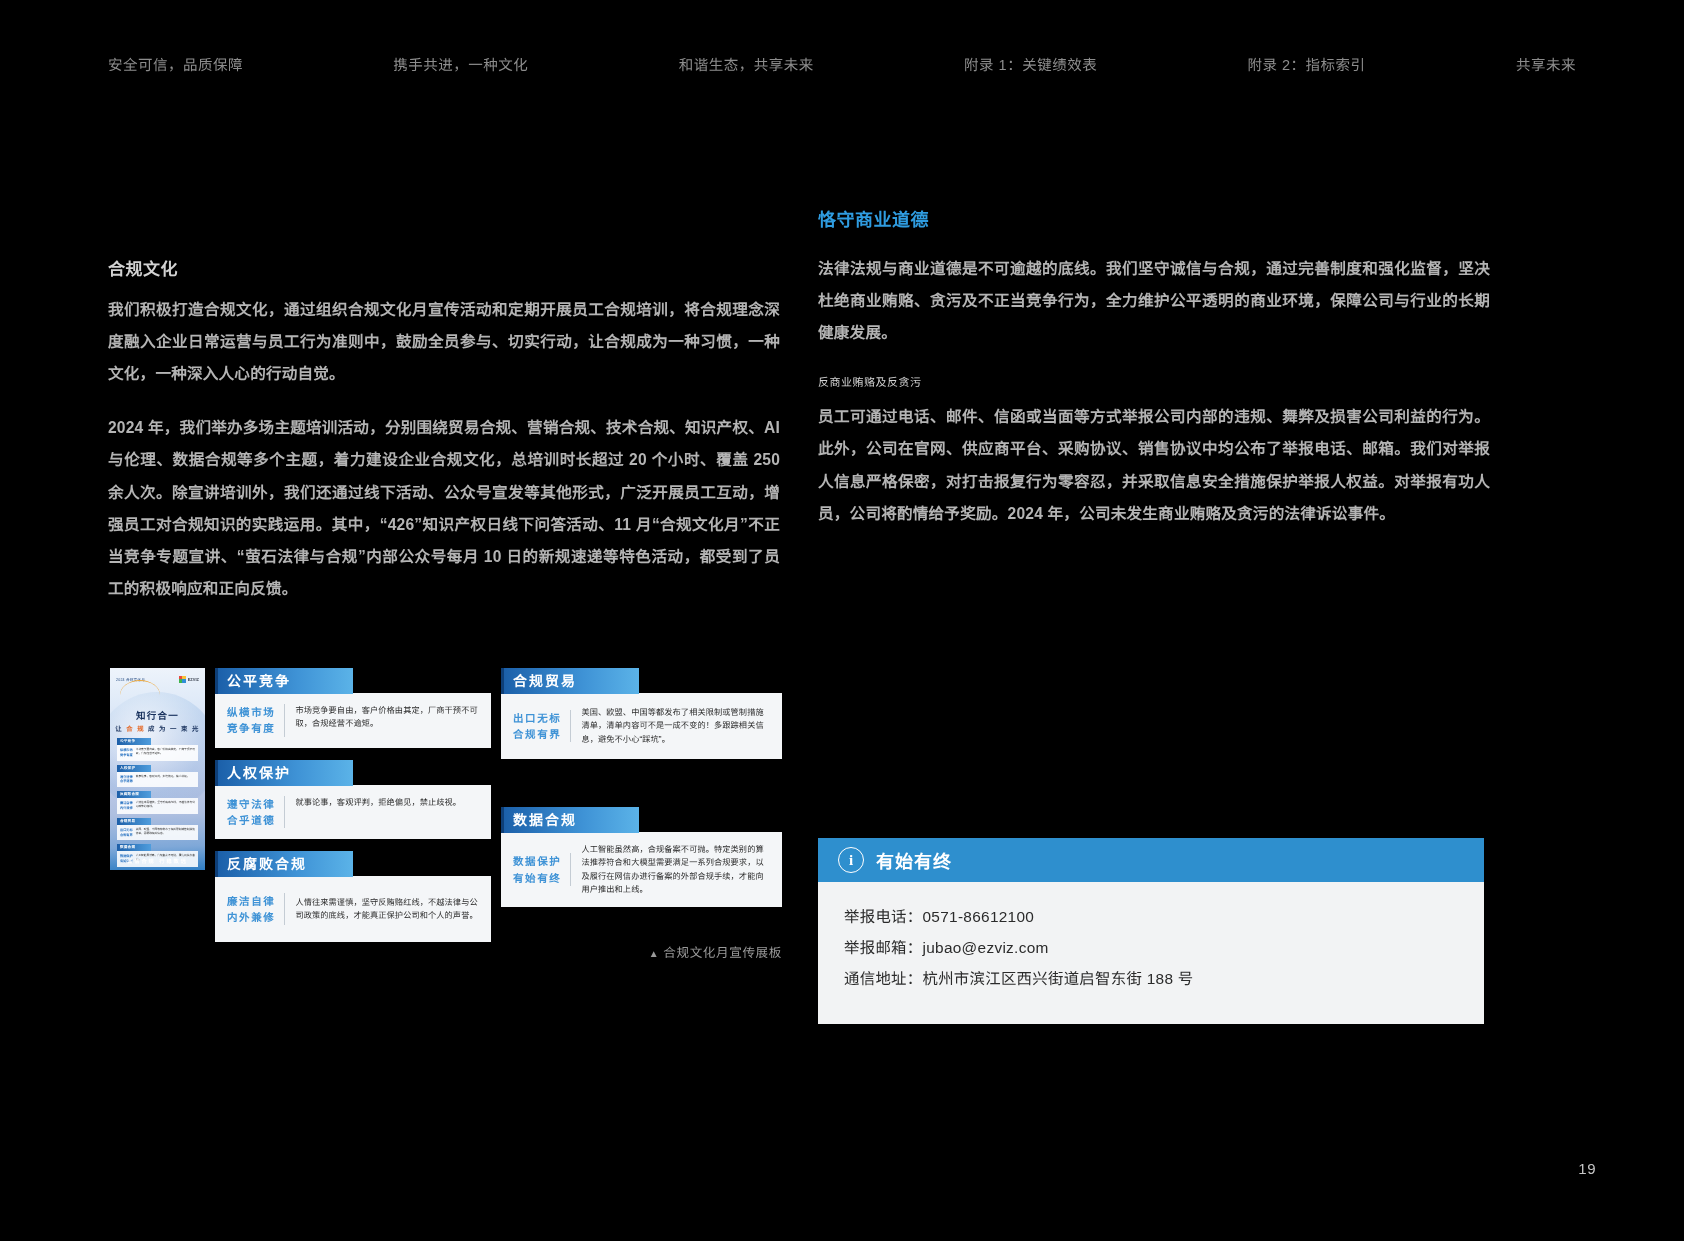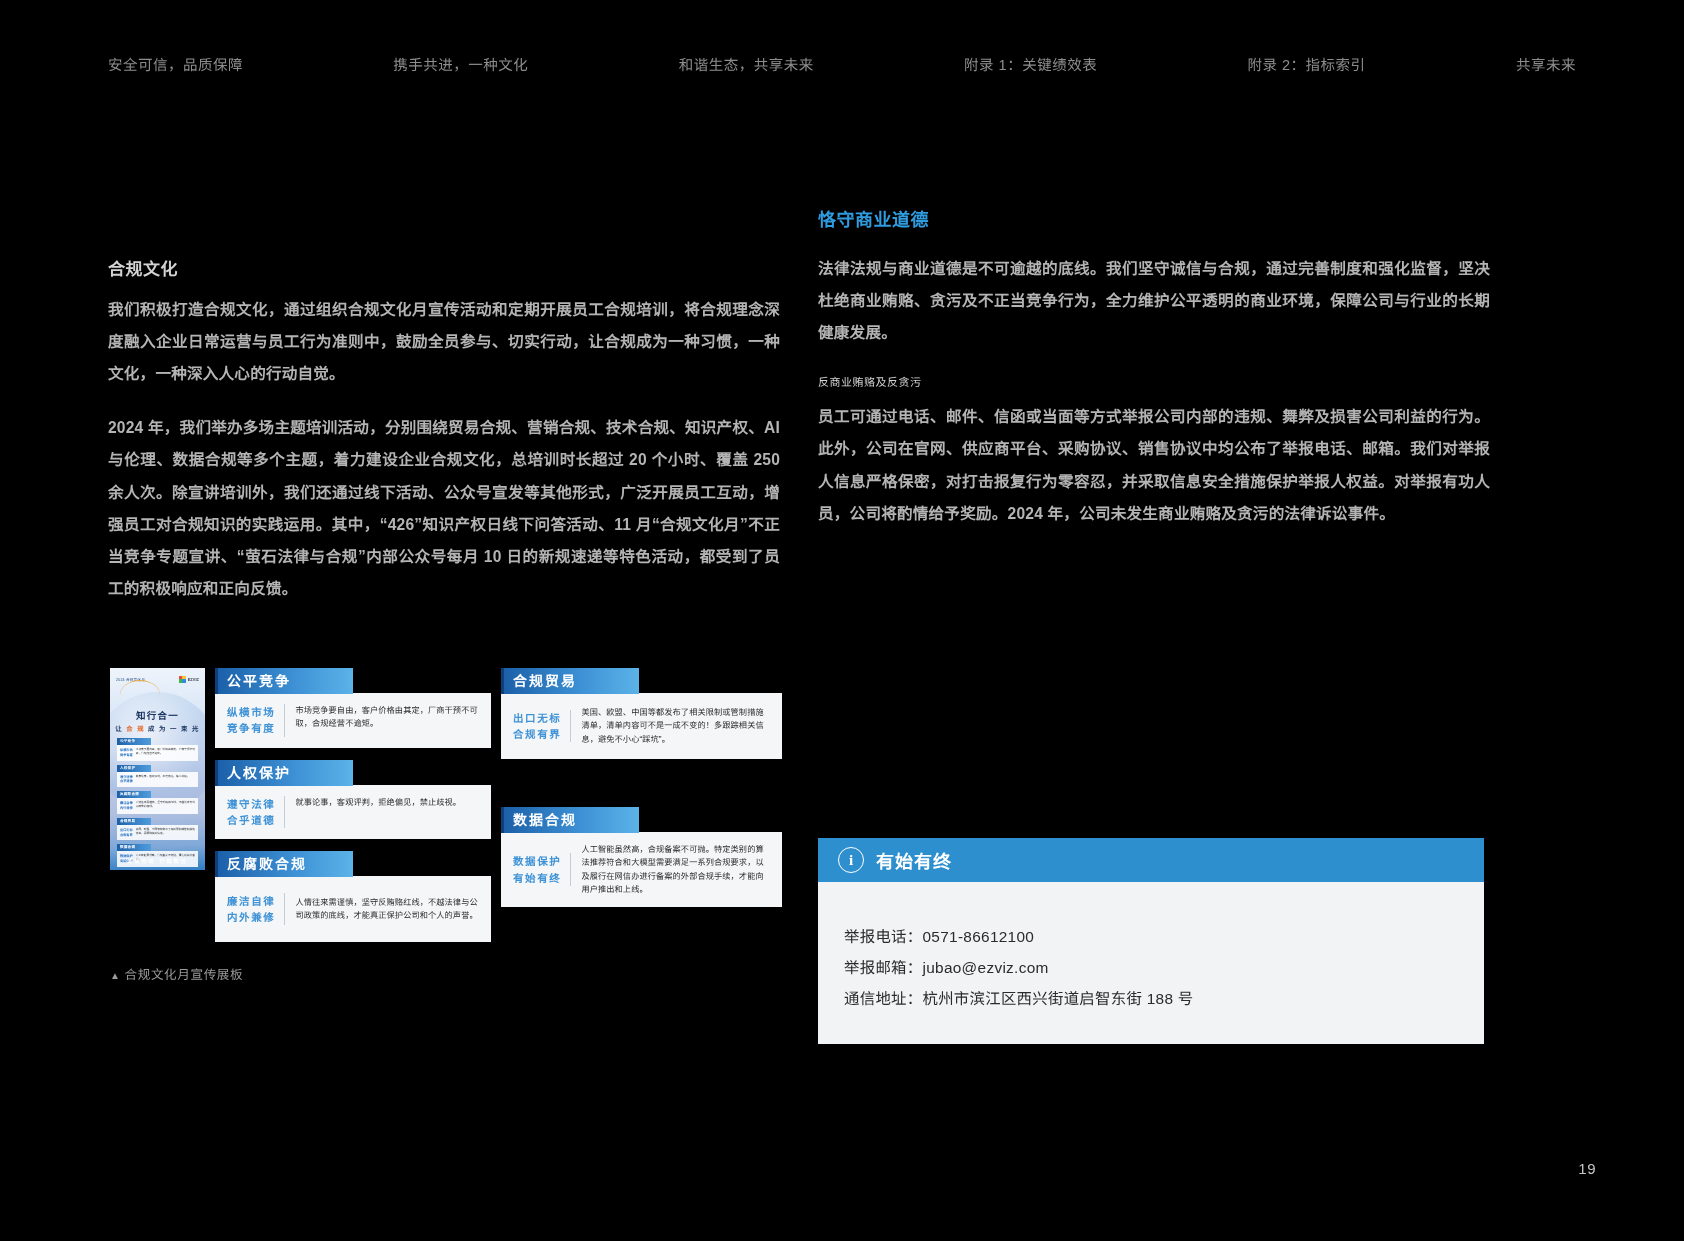--- a/index.html
+++ b/index.html
@@ -119,39 +119,39 @@
   }
   .card .ckey{
     font-size:10.5px;font-weight:bold;color:#3f93d6;line-height:1.55;
     letter-spacing:1.6px;white-space:nowrap;padding-right:9px;
     border-right:1px solid #c4ccd4;
   }
   .card .ctxt{font-size:8.2px;color:#2c2c2c;line-height:1.62;letter-spacing:.1px;}
   .card.tall .cbody{min-height:66px;align-items:center;}
 
   .fig-caption{
-    margin-top:22px;text-align:left;font-size:12.6px;color:#9a9a9a;
+    text-align:right;font-size:12.6px;color:#9a9a9a;
     letter-spacing:.6px;
   }
   .fig-caption .tri{color:#9a9a9a;font-size:10px;margin-right:4px;}
 
   
   .reportbox{position:absolute;left:818px;top:838px;width:666px;}
   .rb-head{
     background:#2e8fce;height:44px;display:flex;align-items:center;gap:12px;
     padding:0 20px;box-sizing:border-box;
   }
   .rb-head .info-icon{
     width:24px;height:24px;border:1.7px solid #fff;border-radius:50%;
     display:flex;align-items:center;justify-content:center;
     color:#fff;font-size:15px;font-weight:bold;font-family:"Liberation Serif",serif;line-height:1;
   }
   .rb-head .rb-title{color:#fff;font-size:18px;font-weight:bold;letter-spacing:1px;}
   .rb-body{
-    background:#f2f3f4;padding:40px 26px 30px 26px;box-sizing:border-box;
+    background:#f2f3f4;padding:20px 26px 30px 26px;box-sizing:border-box;
   }
   .rb-line{font-size:15.4px;color:#2b2b2b;line-height:2.0;letter-spacing:.3px;}
 
   
   .pageno{
     position:absolute;right:88px;bottom:64px;font-size:15px;color:#c5c5c5;
     letter-spacing:.5px;
   }
 </style>
 </head>

